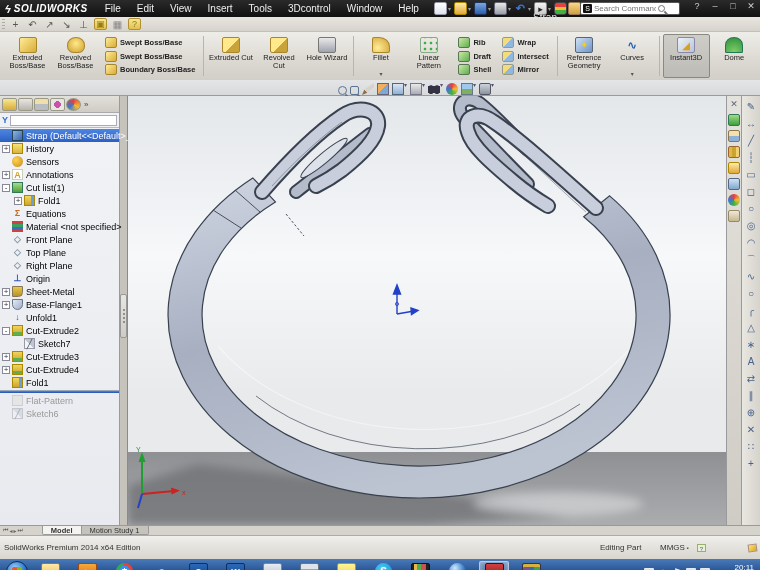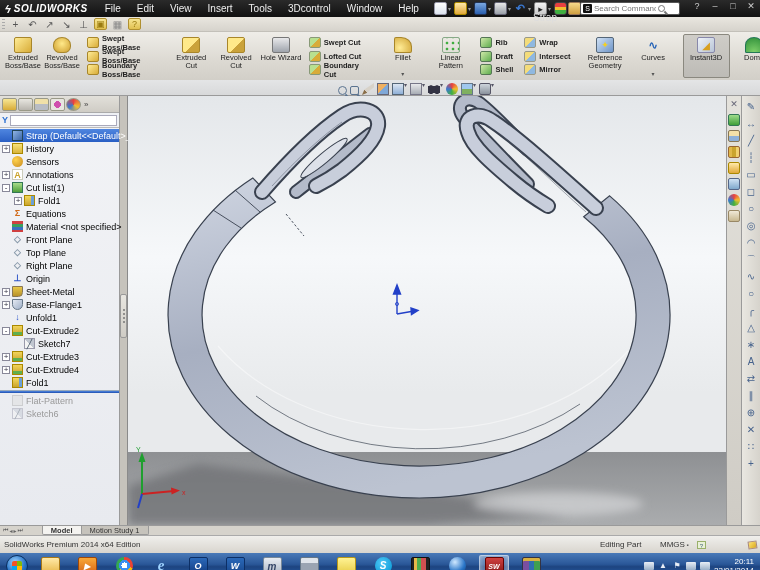--- a/index.html
+++ b/index.html
@@ -155,21 +155,21 @@
 
   
   #sketchbar { width:19px; background:linear-gradient(90deg,#e9e7e1,#d6d3cc); border-left:1px solid #9a9a9a; display:flex; flex-direction:column; align-items:center; padding-top:3px; gap:1px; overflow:hidden; }
   .sk { width:16px; height:16px; font-size:10px; line-height:16px; text-align:center; color:#46628c; cursor:default; border-radius:2px; }
 
   
   #doctabs { height:10px; background:#d6d3cc; border-top:1px solid #9a9a9a; display:flex; align-items:stretch; font-size:7.5px; }
   #doctabs .nav { display:flex; align-items:center; gap:1px; padding:0 3px; color:#666; font-size:6px; }
   .dtab { padding:0 8px; border:1px solid #9a9a9a; border-top:none; background:#c6c3bc; color:#333; display:flex; align-items:center; border-radius:0 0 2px 2px; margin-right:-1px; }
   .dtab.active { background:#f4f3f0; font-weight:bold; }
-  #statusbar { height:18px; background:linear-gradient(#f0efec,#d8d5ce); border-top:1px solid #aaa; display:flex; align-items:center; font-size:8px; color:#333; padding:0 4px; position:relative; }
+  #statusbar { height:24px; background:linear-gradient(#f0efec,#d8d5ce); border-top:1px solid #aaa; display:flex; align-items:center; font-size:8px; color:#333; padding:0 4px; position:relative; }
   #statusbar .mode { position:absolute; left:600px; }
   #statusbar .units { position:absolute; left:660px; }
   #statusbar .units::after { content:" ▪"; font-size:6px; color:#555; }
   #statusbar .help { position:absolute; left:697px; width:9px; height:8px; background:#e8f0d8; border:1px solid #9ab06a; color:#467; font-size:6px; line-height:8px; text-align:center; }
   #statusbar .note { position:absolute; right:3px; width:9px; height:8px; background:linear-gradient(135deg,#ffe470,#d8a820); border:1px solid #a87; transform:rotate(-8deg); }
 
   
   #taskbar { height:25px; background:linear-gradient(#4a7ab8,#2a5798 45%,#1d4480 55%,#2a5fa8); display:flex; align-items:center; padding:0 2px; position:relative; }
   #startorb { width:22px; height:22px; border-radius:50%; background:radial-gradient(circle at 40% 32%,#9fd4ff,#2a76c8 55%,#0d3f7e); border:1px solid #0a2f60; display:flex; align-items:center; justify-content:center; margin:0 4px; flex:none; }
   #startorb .flag { width:10px; height:10px; border-radius:2px; background:conic-gradient(#81bc06 0 25%,#ffba08 0 50%,#05a6f0 0 75%,#f35325 0); }
@@ -297,34 +297,20 @@
         <span class="rlabel">Extruded Cut</span>
       </div>
       <div class="rbig">
         <span class="ri cut"></span>
         <span class="rlabel">Revolved Cut</span>
       </div>
       <div class="rbig">
         <span class="ri hole"></span>
         <span class="rlabel">Hole Wizard</span>
       </div>
-      <div class="rstack">
-        <div class="rsmall">
-            <span class="rs cut"></span>
-            <span>Swept Cut</span>
-          </div>
-        <div class="rsmall">
-            <span class="rs cut"></span>
-            <span>Lofted Cut</span>
-          </div>
-        <div class="rsmall">
-            <span class="rs cut"></span>
-            <span>Boundary Cut</span>
-          </div>
-      </div>
     </div>
     <div class="rsep"></div>
     <div class="rgroup">
       <div class="rbig">
         <span class="ri fillet"></span>
         <span class="rlabel">Fillet</span>
         <span class="caret"></span>
       </div>
       <div class="rbig">
         <span class="ri pattern"></span>

